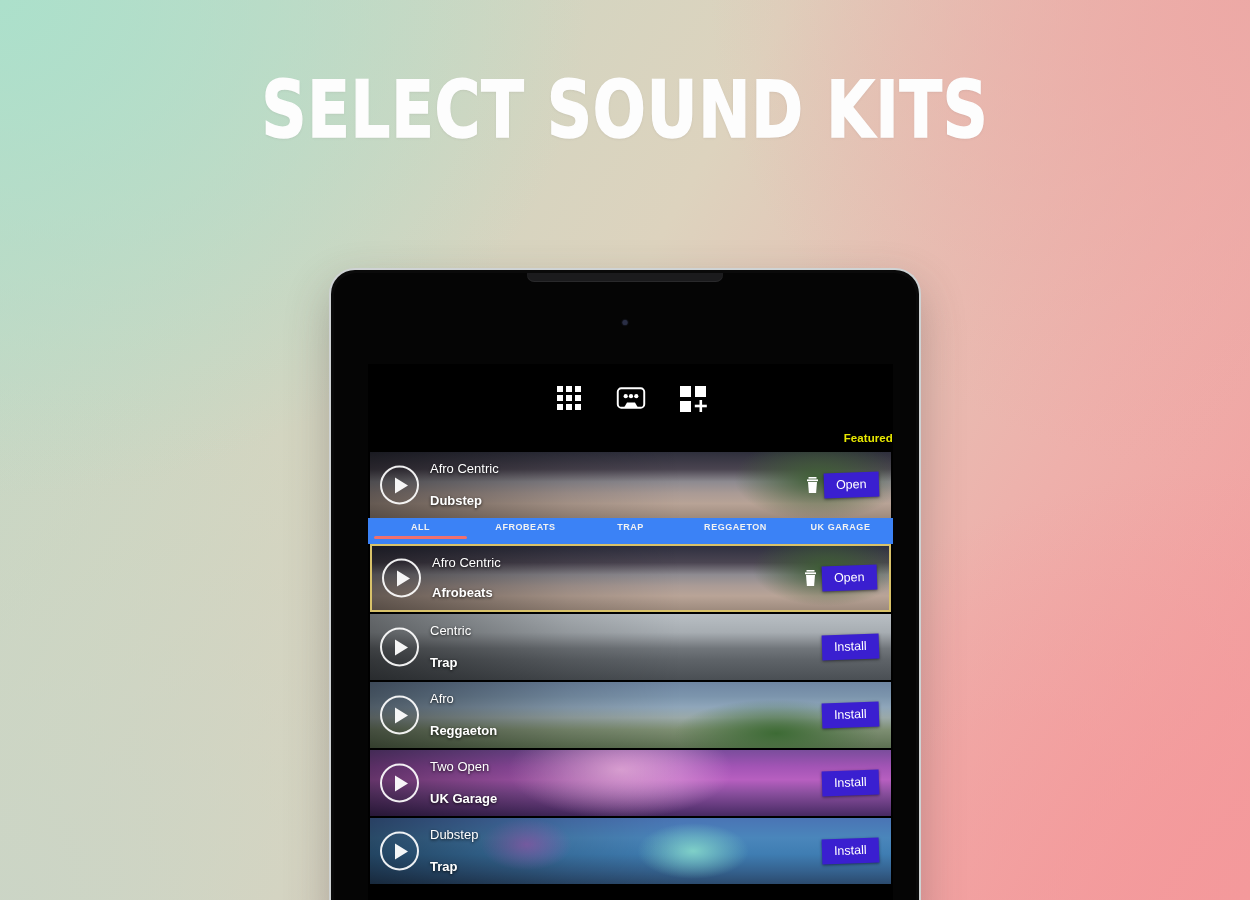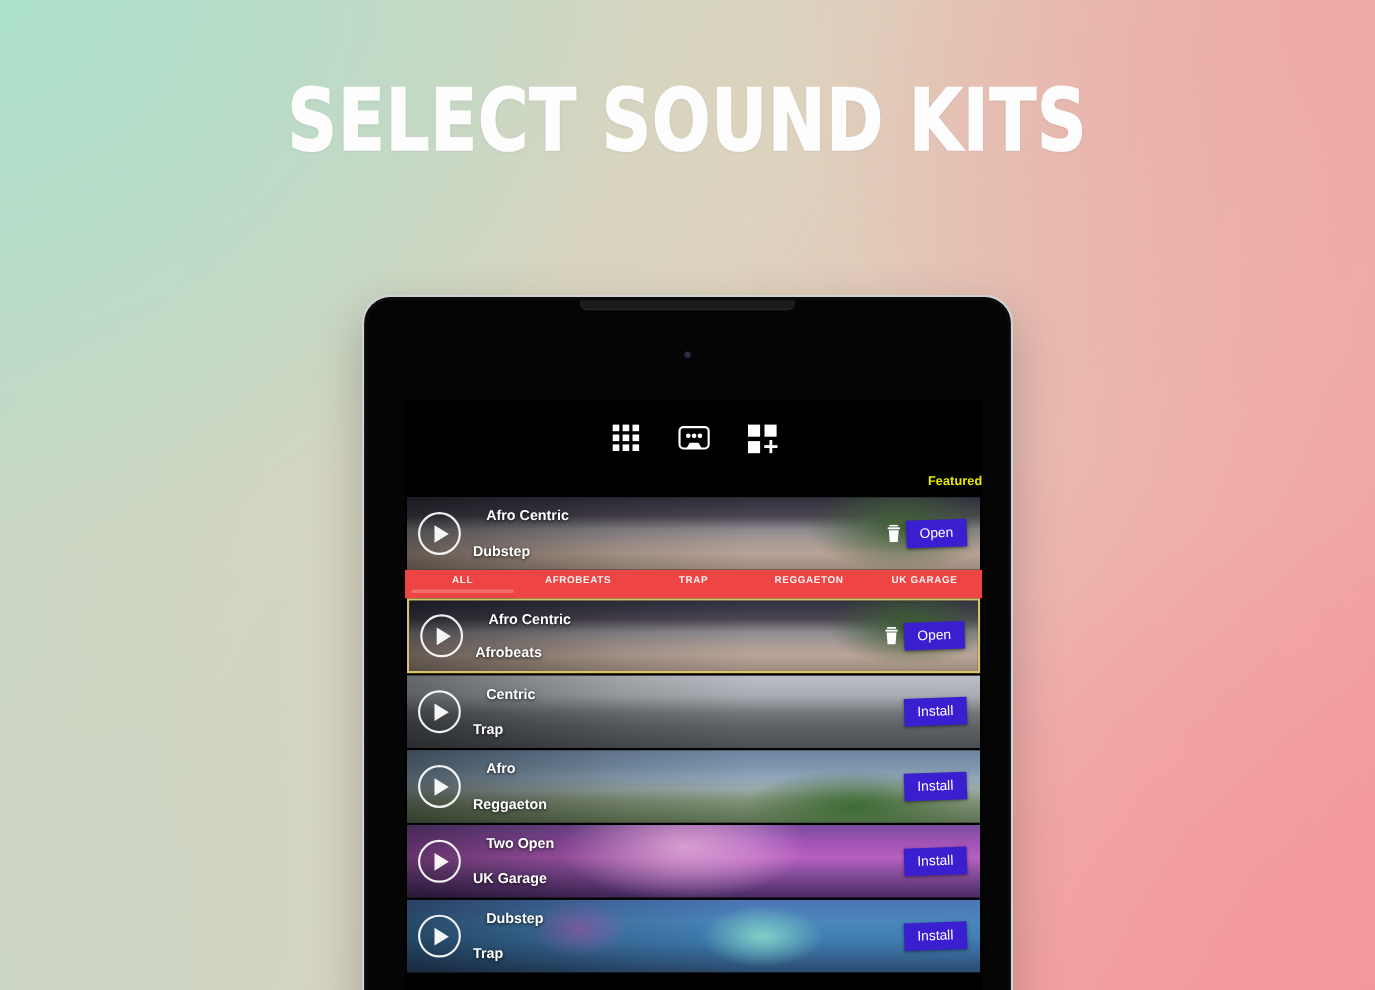--- a/index.html
+++ b/index.html
@@ -114,22 +114,22 @@
     display:flex; align-items:center; justify-content:center;
   }
   .play-tri {
     width:0; height:0;
     border-left:13px solid rgba(255,255,255,0.95);
     border-top:8px solid transparent;
     border-bottom:8px solid transparent;
     margin-left:4px;
   }
   .card-title {
-    position:absolute; left:72px; top:9px;
-    color:#fff; font-size:13px; font-weight:bold;
+    position:absolute; left:60px; top:9px;
+    color:#fff; font-size:13px; font-weight:normal;
     text-shadow:0 1px 3px rgba(0,0,0,0.8);
   }
   .card-genre {
     position:absolute; left:60px; bottom:10px;
     color:#fff; font-size:13px; font-weight:bold;
     text-shadow:0 1px 3px rgba(0,0,0,0.8);
     text-align:right;
   }
   .action-btn {
     position:absolute; right:12px; top:50%; transform:translateY(-50%) rotate(-2deg);
@@ -142,21 +142,21 @@
     box-shadow:0 1px 3px rgba(0,0,0,0.5);
   }
   .trash {
     position:absolute; right:72px; top:50%; transform:translateY(-50%);
     width:13px; height:16px;
   }
 
   
   .tabs {
     display:flex;
-    background:#ef4444;
+    background:#3b82f6;
     height:26px;
     align-items:flex-start;
     padding-top:4px;
   }
   .tab {
     flex:1;
     text-align:center;
     color:#f2f2f2;
     font-size:9px;
     font-weight:bold;

